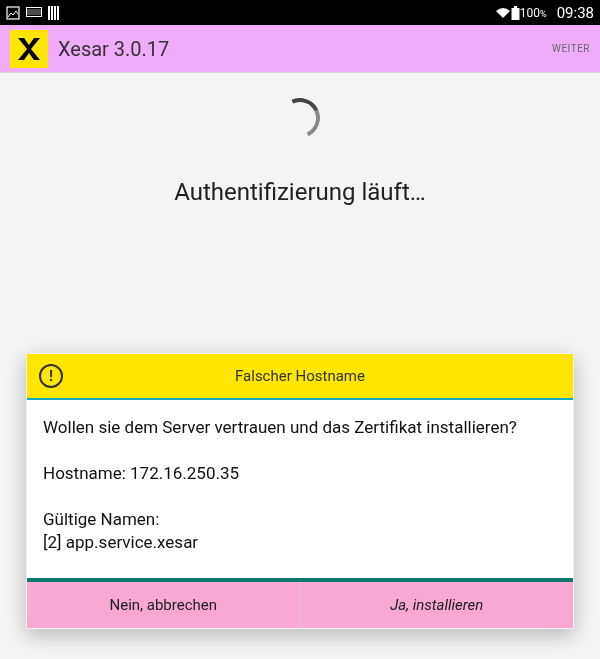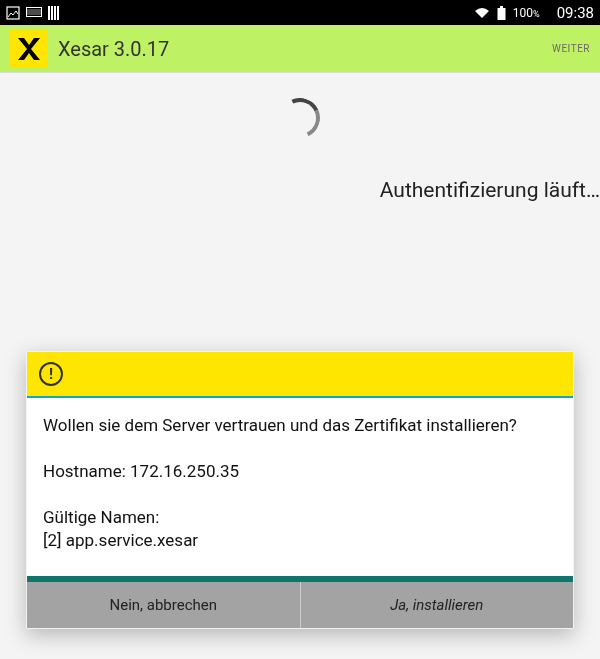--- a/index.html
+++ b/index.html
@@ -8,26 +8,26 @@
   .status-bar {
     height: 25px;
     background: #000;
     color: #fff;
     display: flex;
     align-items: center;
     padding: 0 6px;
     font-size: 12px;
   }
   .status-left { display: flex; gap: 6px; align-items: center; }
-  .status-right { margin-left: auto; display: flex; gap: 7px; align-items: center; }
+  .status-right { margin-left: auto; display: flex; gap: 0; align-items: center; }
   .status-icon { display: inline-flex; align-items: center; justify-content: center; }
 
   .app-bar {
     height: 48px;
-    background: #bef264;
+    background: #f0abfc;
     display: flex;
     align-items: center;
     padding: 0 10px;
     border-bottom: 1px solid #d9d9d9;
   }
   .app-logo {
     width: 38px; height: 38px;
     background: #ffe600;
     display: flex; align-items: center; justify-content: center;
     margin-right: 10px;
@@ -42,21 +42,21 @@
   }
   .spinner {
     width: 40px; height: 40px;
     margin: 0 auto 40px auto;
     border: 4px solid rgba(0,0,0,0);
     border-top-color: #444;
     border-right-color: #888;
     border-radius: 50%;
     transform: rotate(20deg);
   }
-  .auth-text { font-size: 21px; color: #222; text-align: right; }
+  .auth-text { font-size: 24px; color: #222; }
 
   .dialog-wrap {
     position: absolute;
     left: 0; right: 0; top: 0; bottom: 0;
     display: flex; align-items: flex-end; justify-content: center;
     padding-bottom: 30px;
   }
   .dialog {
     width: 548px;
     background: #fff;
@@ -79,32 +79,32 @@
     display: flex; align-items: center; justify-content: center;
     font-weight: bold;
     margin-right: 12px;
   }
   .dialog-title { flex: 1; text-align: center; margin-right: 36px; }
   .dialog-body {
     padding: 16px 16px 24px 16px;
     font-size: 17px;
     line-height: 1.35;
     color: #111;
-    border-bottom: 6px solid #0f766e;
+    border-bottom: 4px solid #0f766e;
     white-space: pre-wrap;
   }
   .dialog-buttons { display: flex; }
   .dialog-btn {
     flex: 1;
     text-align: center;
     padding: 14px 0;
     font-size: 15px;
     color: #222;
     cursor: pointer;
-    background: #a3a3a3;
+    background: #f9a8d4;
   }
   .dialog-btn + .dialog-btn { border-left: 1px solid #ccc; font-style: italic; }
 </style>
 </head>
 <body>
 
 <div class="status-bar">
   <div class="status-left">
     <span class="status-icon">
       <svg width="14" height="14" viewBox="0 0 14 14">
@@ -158,20 +158,21 @@
 
 <div class="content">
   <div class="spinner"></div>
   <div class="auth-text">Authentifizierung läuft…</div>
 </div>
 
 <div class="dialog-wrap">
   <div class="dialog">
     <div class="dialog-header">
       <span class="alert-icon">!</span>
+      <span class="dialog-title">Falscher Hostname</span>
     </div>
     <div class="dialog-body">Wollen sie dem Server vertrauen und das Zertifikat installieren?
 
 Hostname: 172.16.250.35
 
 Gültige Namen:
 [2] app.service.xesar</div>
     <div class="dialog-buttons">
       <div class="dialog-btn">Nein, abbrechen</div>
       <div class="dialog-btn">Ja, installieren</div>

